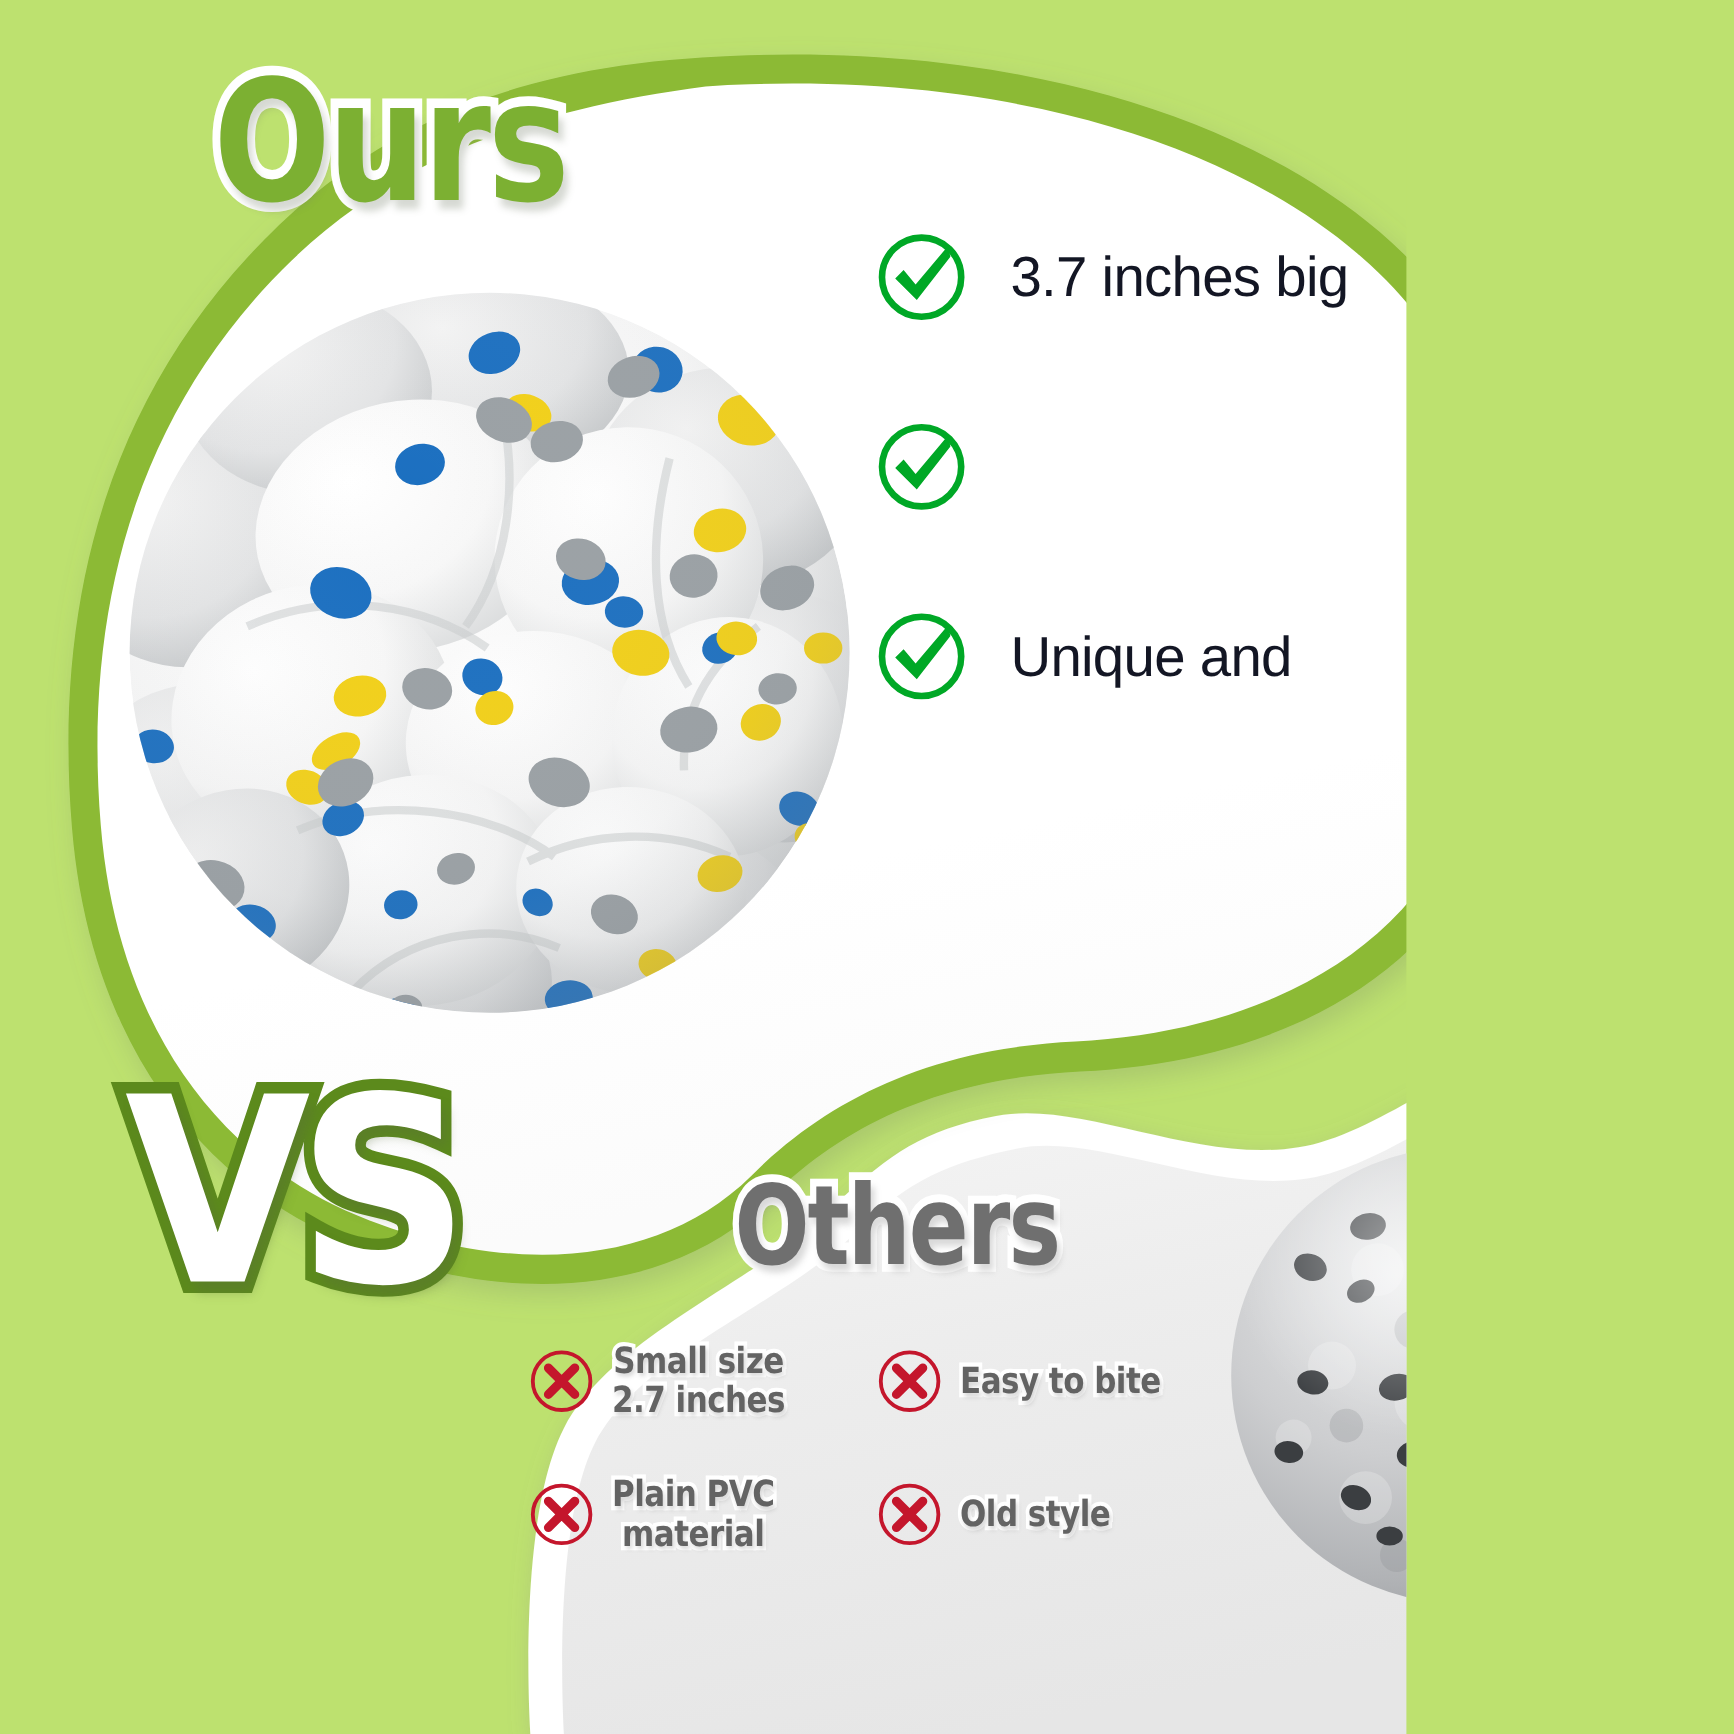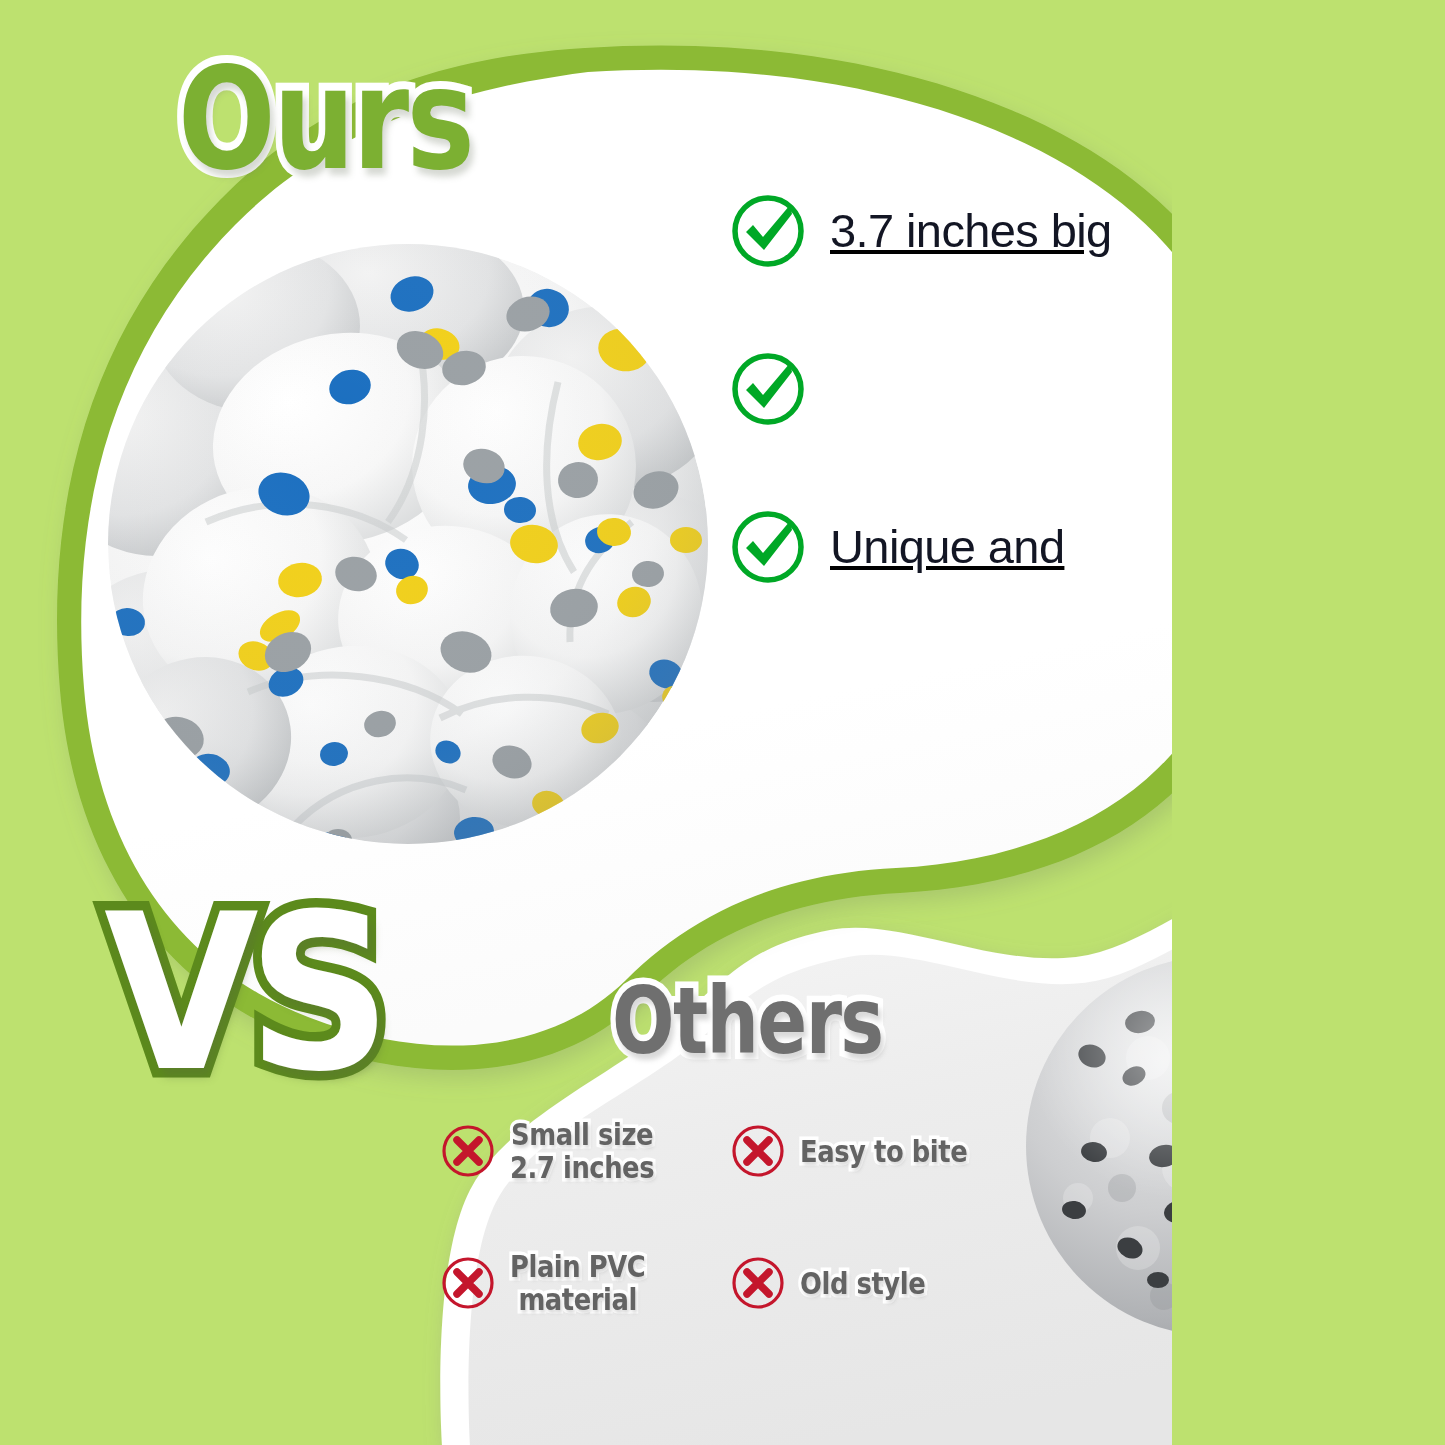--- a/index.html
+++ b/index.html
@@ -54,23 +54,22 @@
     z-index:45;
   }
 
   
   .feature-list{
     position:absolute;left:730px;top:152px;
     width:470px;z-index:42;
   }
   .feature-row{
     display:flex;align-items:center;
-    gap:24px;
+    gap:36px;
     height:158px;
-    text-decoration:underline;
   }
   .feature-icon{flex:0 0 auto;width:76px;height:76px;}
   .feature-text{
     font-family:"Liberation Sans",sans-serif;
     font-size:47px;line-height:1.12;
     color:#131624;
     letter-spacing:-.6px;
     font-weight:400;
   }
 
@@ -425,21 +424,21 @@
         <svg class="con-icon" viewBox="0 0 56 56">
           <circle cx="28" cy="28" r="24" fill="none" stroke="#c4162c" stroke-width="3.2"></circle>
           <path d="M17 17 L39 39 M39 17 L17 39" stroke="#c4162c" stroke-width="7.5" stroke-linecap="round"></path>
         </svg>
         <div class="con-text">
           <div>Easy to bite</div>
         </div>
       </div>
     </div>
 
-    <div class="con-row" style="margin-top:66px;">
+    <div class="con-row" style="margin-top:45px;">
       <div class="con-cell">
         <svg class="con-icon" viewBox="0 0 56 56">
           <circle cx="28" cy="28" r="24" fill="none" stroke="#c4162c" stroke-width="3.2"></circle>
           <path d="M17 17 L39 39 M39 17 L17 39" stroke="#c4162c" stroke-width="7.5" stroke-linecap="round"></path>
         </svg>
         <div class="con-text">
           <div>Plain PVC</div>
           <div>material</div>
         </div>
       </div>

